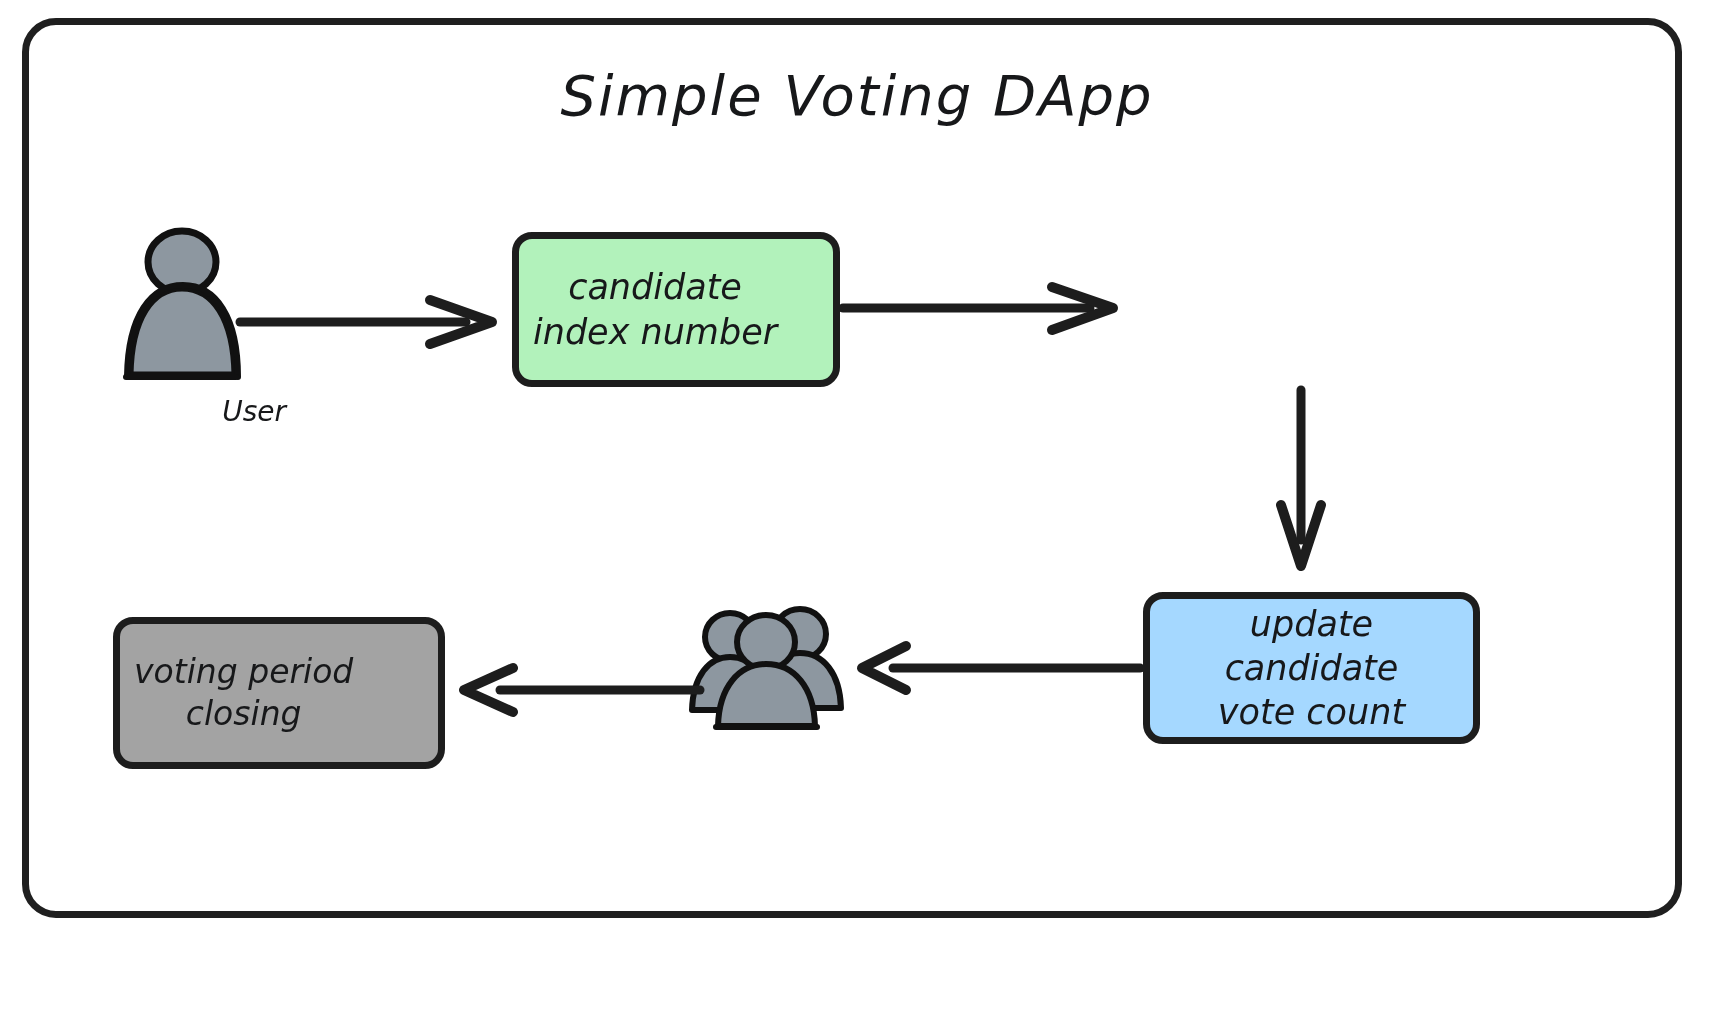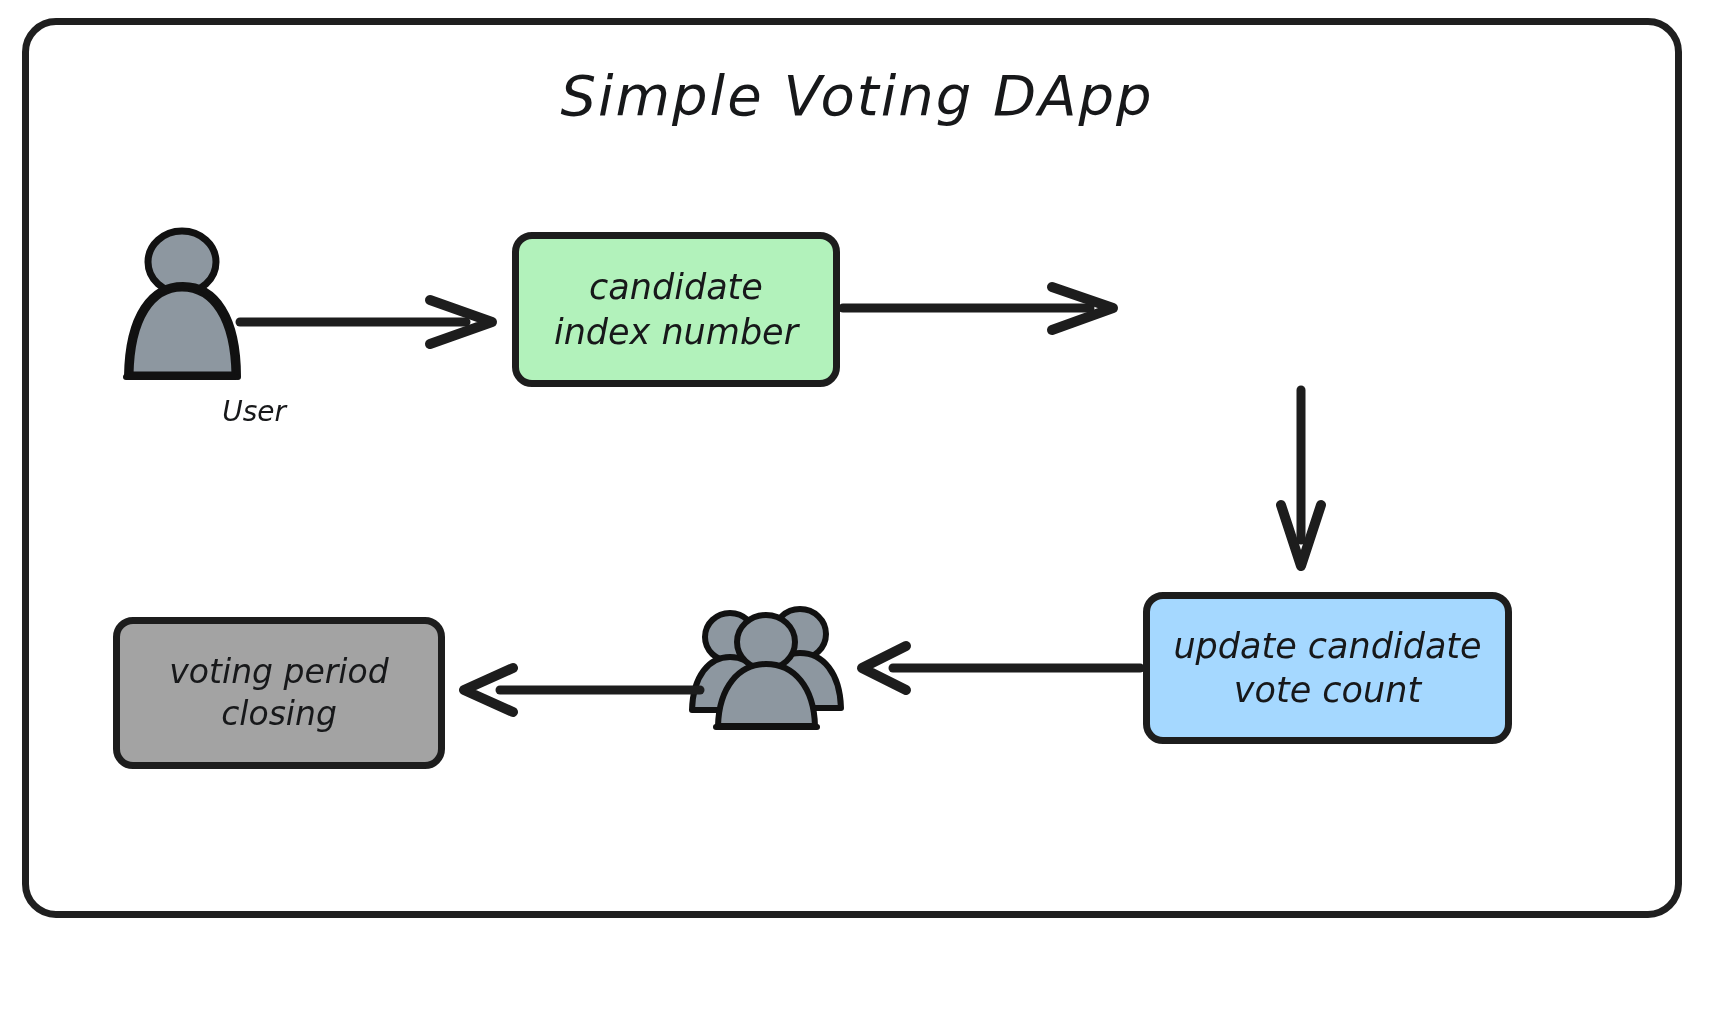--- a/index.html
+++ b/index.html
@@ -62,21 +62,21 @@
   }
 
   
   .node {
     position: absolute;
     box-sizing: border-box;
     border: 7px solid #1d1d1d;
     border-radius: 20px;
     display: flex;
     align-items: center;
-    justify-content: center;
+    justify-content: flex-start;
     text-align: center;
     color: #17181a;
     font-family: "DejaVu Sans", sans-serif;
     font-style: italic;
     line-height: 1.26;
     padding: 4px 14px;
   }
 
   .node .node-label {
     display: block;
@@ -98,21 +98,21 @@
     width: 330px;
     height: 155px;
     background: #ffd8a8;
     font-size: 48px;
     letter-spacing: 3px;
   }
 
   #node-update-count {
     left: 1143px;
     top: 592px;
-    width: 369px;
+    width: 337px;
     height: 152px;
     background: #a5d8ff;
     font-size: 35px;
   }
 
   #node-voting-closing {
     left: 113px;
     top: 617px;
     width: 332px;
     height: 152px;

